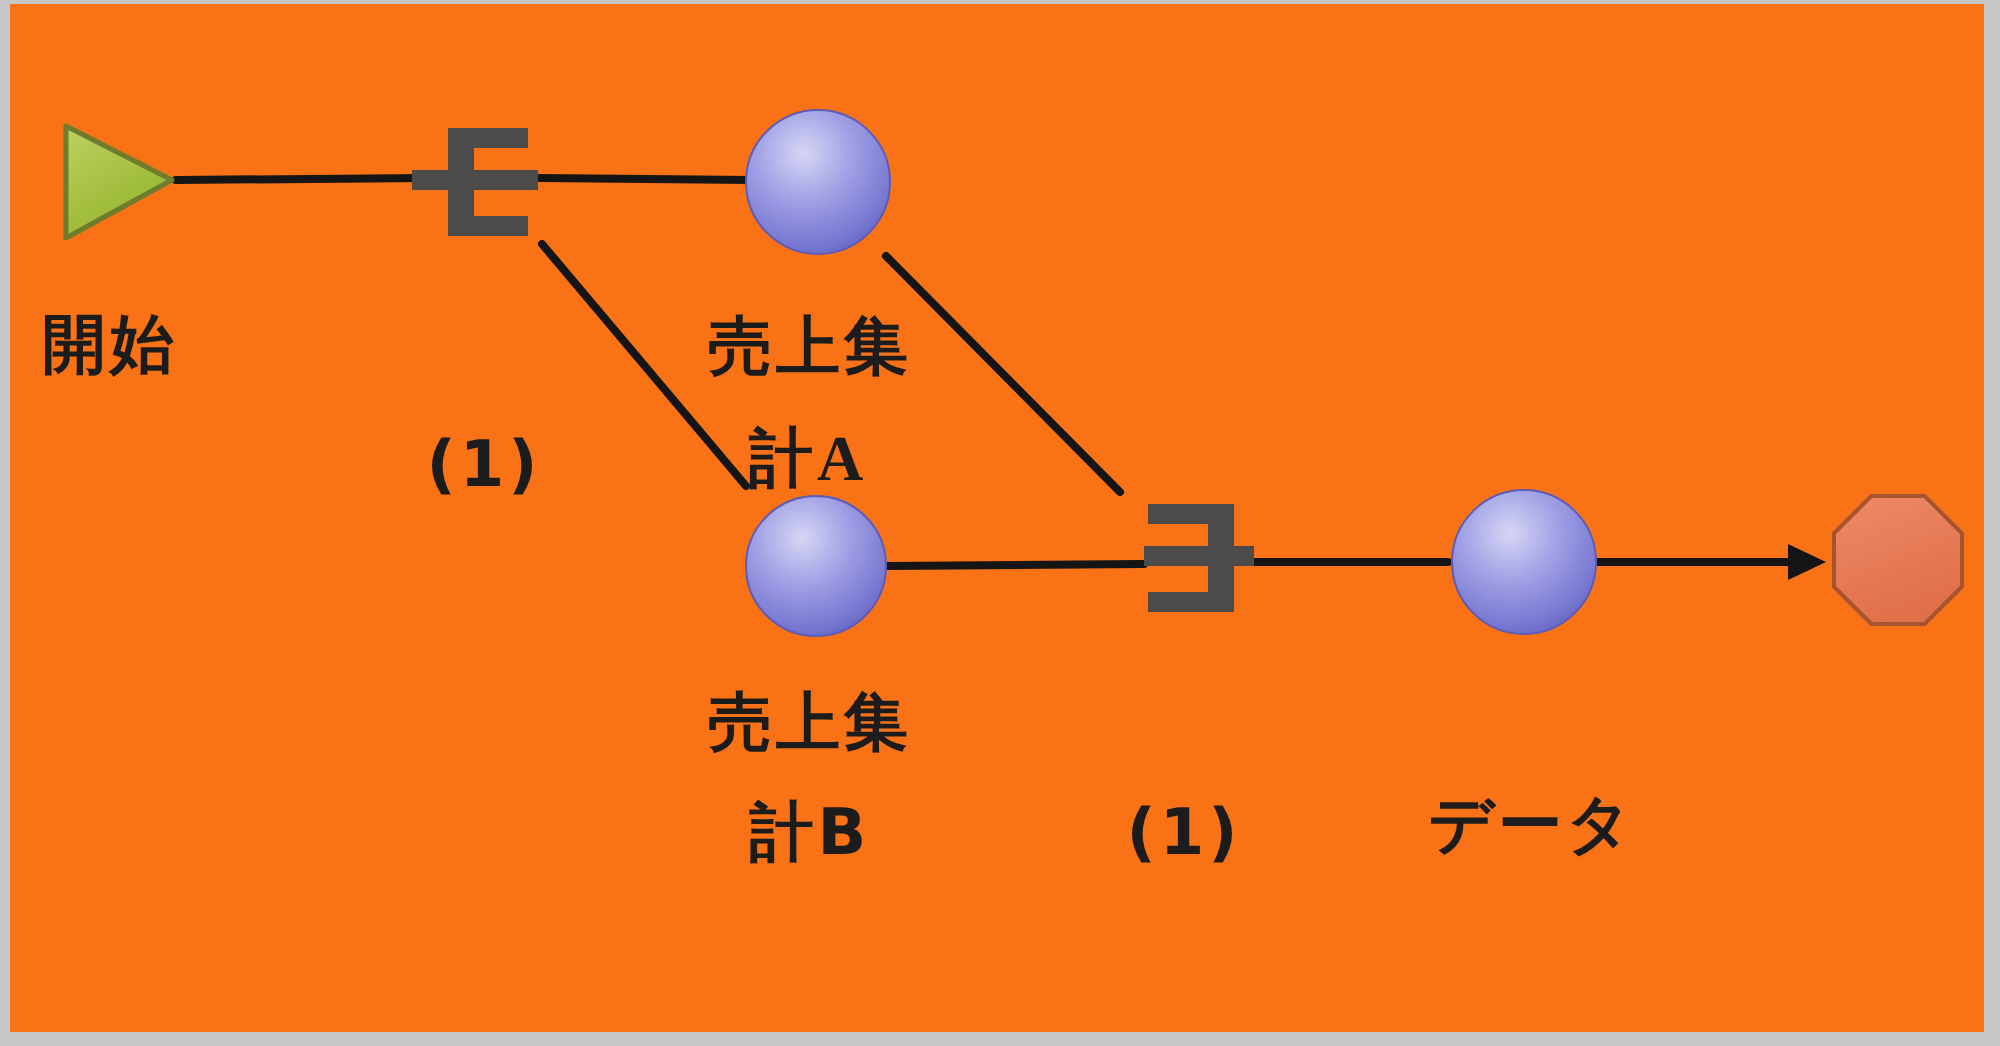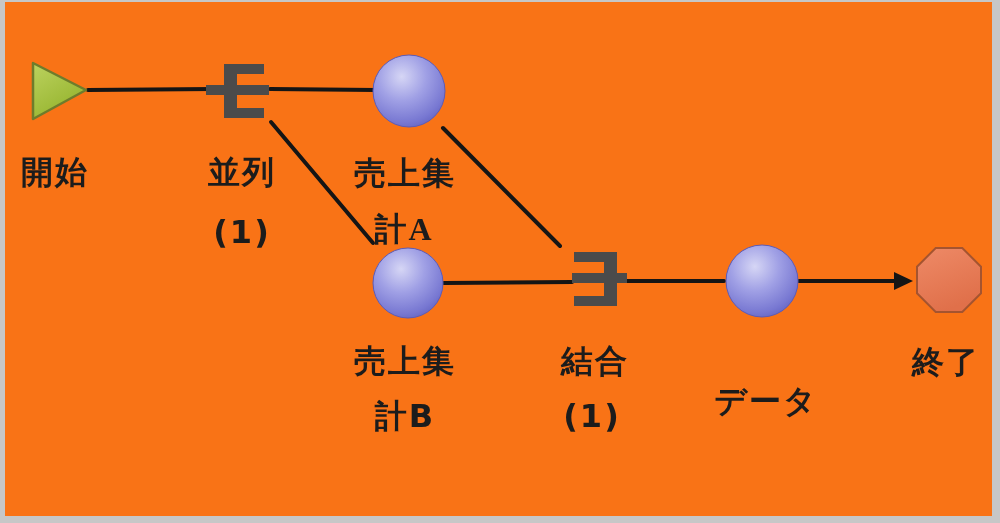--- a/index.html
+++ b/index.html
@@ -85,23 +85,20 @@
       <rect x="604" y="252" width="13" height="54"></rect>
       <rect x="574" y="252" width="43" height="10"></rect>
       <rect x="572" y="273" width="55" height="10"></rect>
       <rect x="574" y="296" width="43" height="10"></rect>
     </g>
 
     <polygon points="935.7,248 962.3,248 981,266.7 981,293.3 962.3,312 935.7,312 917,293.3 917,266.7" fill="url(#octGrad)" stroke="#a5542f" stroke-width="2"></polygon>
   </svg>
 
   <div class="lbl" style="left:50px; top:170px;">開始</div>
-  <div class="lbl" style="left:237px; top:170px;">並列</div>
   <div class="lbl" style="left:237px; top:230px;">(1)</div>
   <div class="lbl" style="left:400px; top:171px;">売上集</div>
   <div class="lbl" style="left:399px; top:227px;font-family:Liberation Serif, serif;">計A</div>
   <div class="lbl" style="left:400px; top:359px;">売上集</div>
   <div class="lbl" style="left:400px; top:414px;">計B</div>
-  <div class="lbl" style="left:590px; top:359px;">結合</div>
   <div class="lbl" style="left:587px; top:414px;">(1)</div>
-  <div class="lbl" style="left:761px; top:399px;">データ</div>
-  <div class="lbl" style="left:941px; top:360px;">終了</div>
+  <div class="lbl" style="left:761px; top:410px;">データ</div>
 </div>
 
 </body></html>

